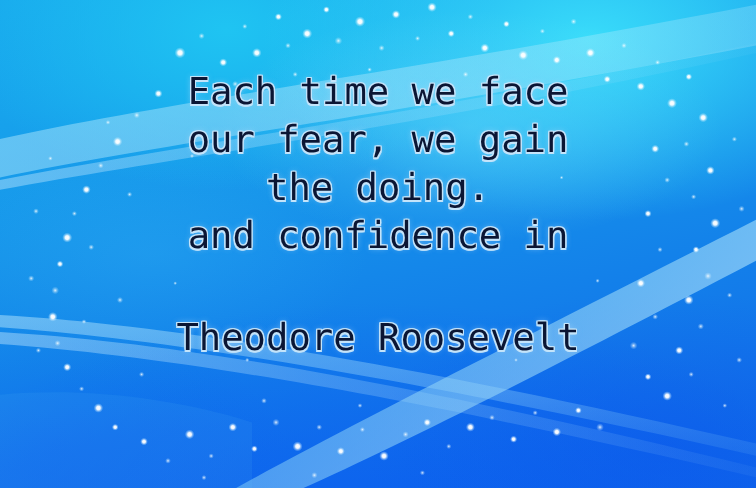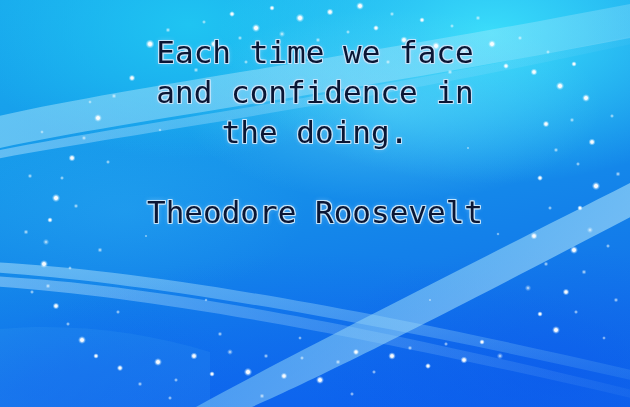--- a/index.html
+++ b/index.html
@@ -59,21 +59,21 @@
   .sparkles svg { display: block; width: 630px; height: 407px; }
 
   
   .text-layer {
     position: absolute;
     inset: 0;
     display: flex;
     flex-direction: column;
     align-items: center;
     justify-content: flex-start;
-    padding-top: 32px;
+    padding-top: 57px;
     box-sizing: border-box;
   }
 
   .quote-block {
     text-align: center;
     width: 100%;
   }
 
   .quote-line,
   .attribution {
@@ -94,21 +94,21 @@
       -1px  0   0 rgba(196,228,250,0.95),
        1px  0   0 rgba(196,228,250,0.95),
        0 0 5px rgba(170,215,250,0.75);
   }
 
   .spacer-line {
     height: 40px;
   }
 
   .attribution {
-    margin-top: 0;
+    margin-top: 5px;
   }
 </style>
 </head>
 <body>
 
 <div id="quote-card">
 
   <div class="bg-base"></div>
   <div class="bg-sheen"></div>
 
@@ -297,20 +297,21 @@
         <circle cx="146" cy="236" r="1.6" fill="url(#dotsoft)"></circle>
         <circle cx="206" cy="300" r="1.8" fill="url(#dotsoft)"></circle>
         <circle cx="430" cy="300" r="1.6" fill="url(#dotsoft)"></circle>
       </g>
     </svg>
   </div>
 
   <div class="text-layer">
     <div class="quote-block">
       <div class="quote-line">Each time we face</div>
+      <div class="quote-line">our fear, we gain</div>
+      <div class="quote-line">the doing.</div>
       <div class="quote-line">and confidence in</div>
-      <div class="quote-line">the doing.</div>
       <div class="spacer-line"></div>
       <div class="attribution">Theodore Roosevelt</div>
     </div>
   </div>
 
 </div>
 
 </body></html>

